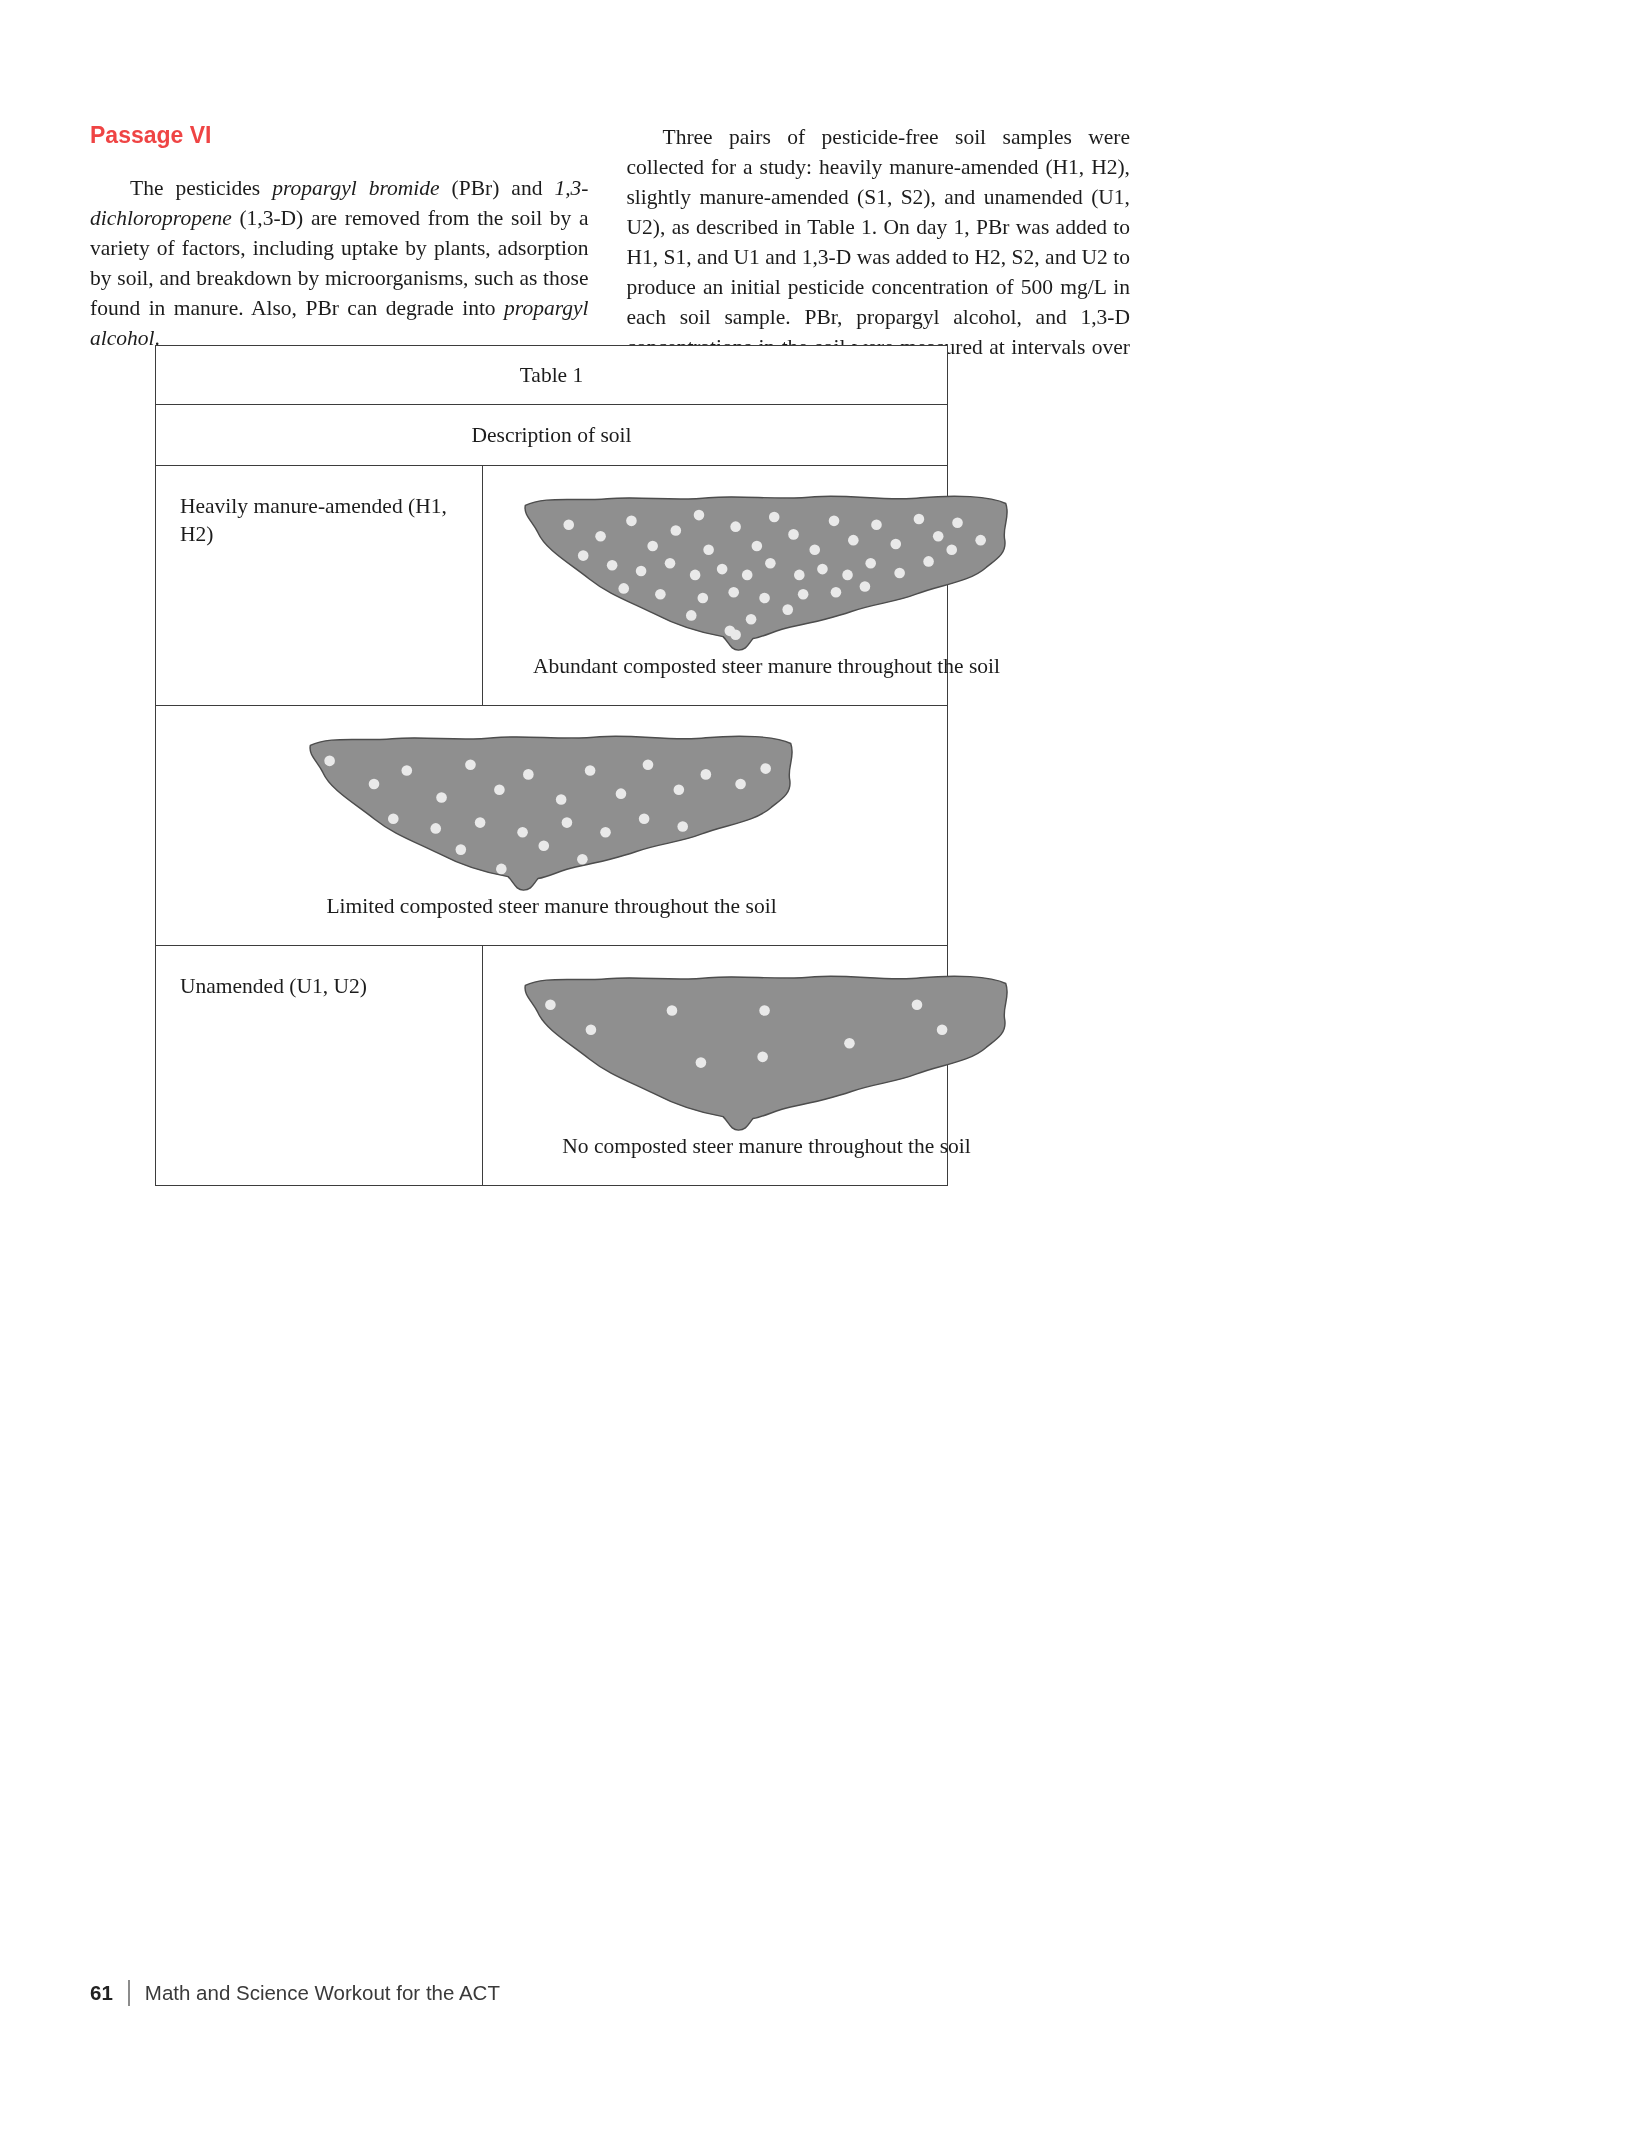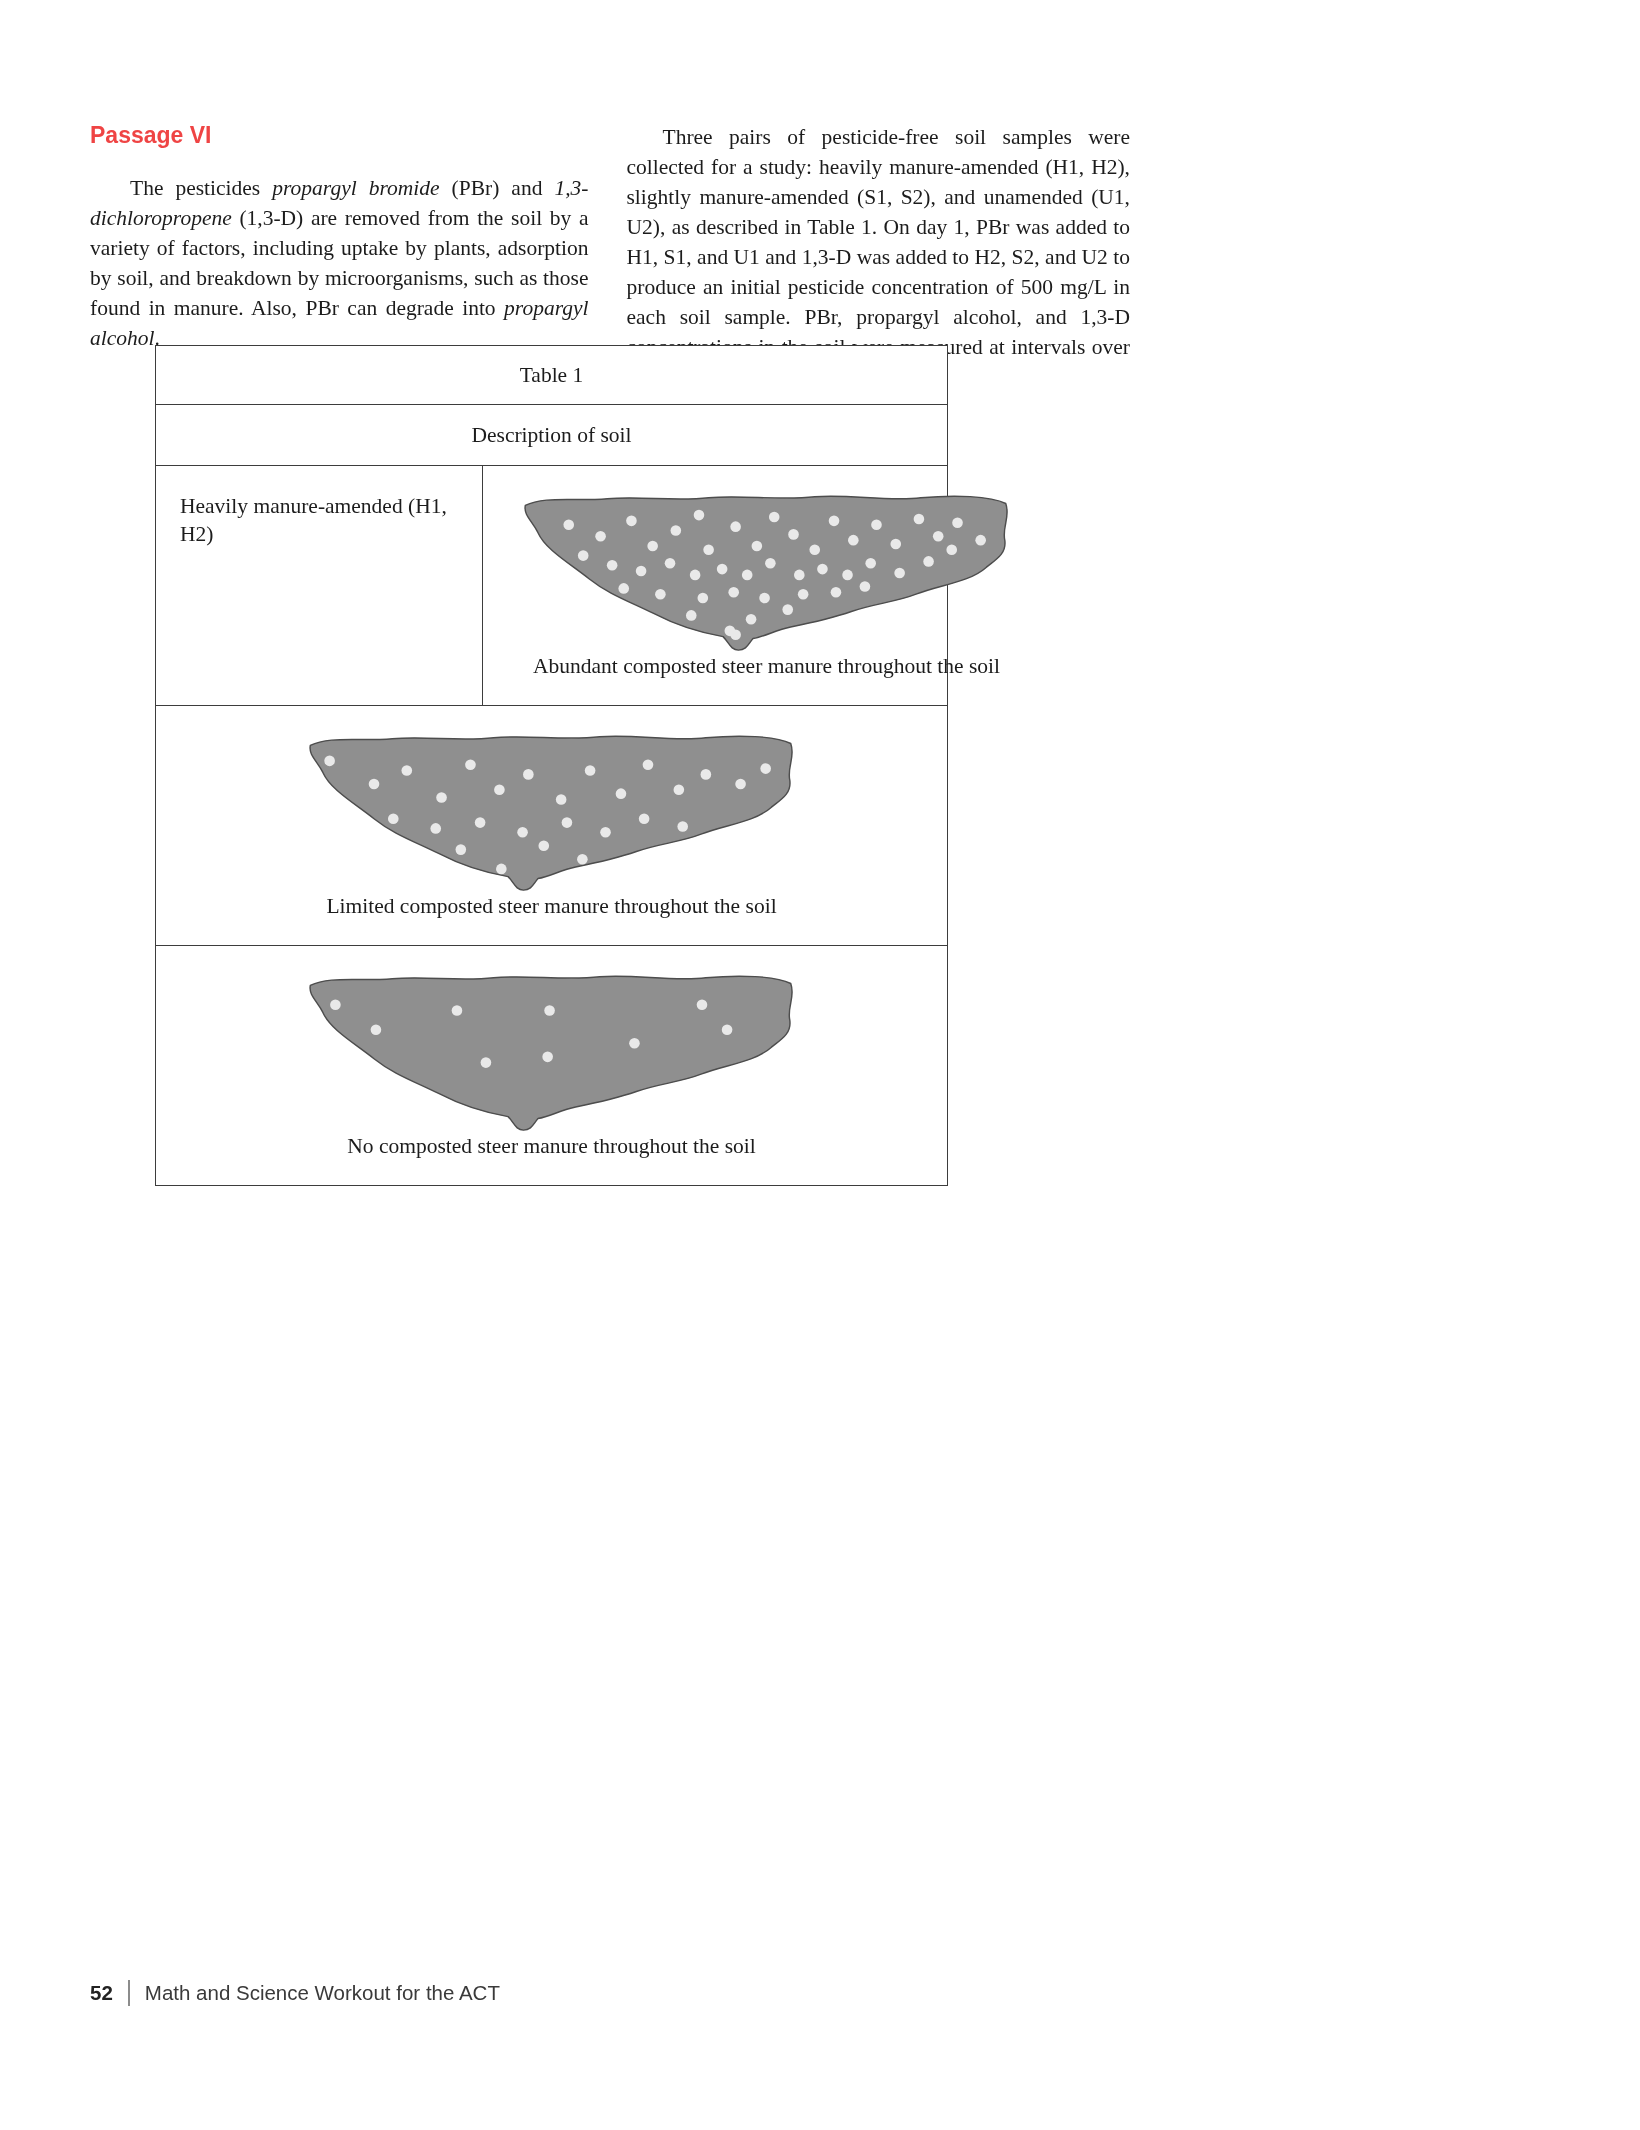--- a/index.html
+++ b/index.html
@@ -223,20 +223,21 @@
               <circle cx="208" cy="144" r="5.5" fill="#e9e9e9"></circle>
               <circle cx="252" cy="120" r="5.5" fill="#e9e9e9"></circle>
               <circle cx="292" cy="134" r="5.5" fill="#e9e9e9"></circle>
             </g>
         </svg>
         <div class="soil-caption">Limited composted steer manure throughout the soil</div>
       </div>
     </div>
 
     <div class="t-row">
+      <div class="cell-left">Unamended (U1, U2)</div>
       <div class="cell-right">
         <svg class="soil-svg" width="515" height="164" viewBox="0 0 520 170">
           <path stroke-width="1.5" d="M 10 16 C 30 6 60 12 95 9 C 130 6 165 12 200 8 C 235 5 275 11 310 7 C 345 4 385 12 420 8 C 455 5 492 6 508 14 C 513 28 504 38 507 52 C 509 66 498 72 488 80 C 470 96 440 98 415 108 C 395 116 370 118 348 126 C 325 134 305 138 285 142 C 270 145 258 152 246 154 C 241 160 239 166 231 166 C 223 166 221 158 215 152 C 191 148 166 140 143 128 C 119 116 96 108 76 92 C 56 76 31 62 23 44 C 17 32 8 26 10 16 Z" fill="#8f8f8f" stroke="#4d4d4d"></path>
           <g>
               <circle cx="36" cy="36" r="5.5" fill="#e9e9e9"></circle>
               <circle cx="78" cy="62" r="5.5" fill="#e9e9e9"></circle>
               <circle cx="162" cy="42" r="5.5" fill="#e9e9e9"></circle>
               <circle cx="192" cy="96" r="5.5" fill="#e9e9e9"></circle>
               <circle cx="258" cy="42" r="5.5" fill="#e9e9e9"></circle>
               <circle cx="256" cy="90" r="5.5" fill="#e9e9e9"></circle>
@@ -245,18 +246,18 @@
               <circle cx="442" cy="62" r="5.5" fill="#e9e9e9"></circle>
             </g>
         </svg>
         <div class="soil-caption">No composted steer manure throughout the soil</div>
       </div>
     </div>
 
   </div>
 
   <div class="page-footer">
-    <span class="page-number">52</span>
+    <span class="page-number">61</span>
     <span class="footer-divider"></span>
     <span class="book-title">Math and Science Workout for the ACT</span>
   </div>
 
 </div>
 
 </body></html>

